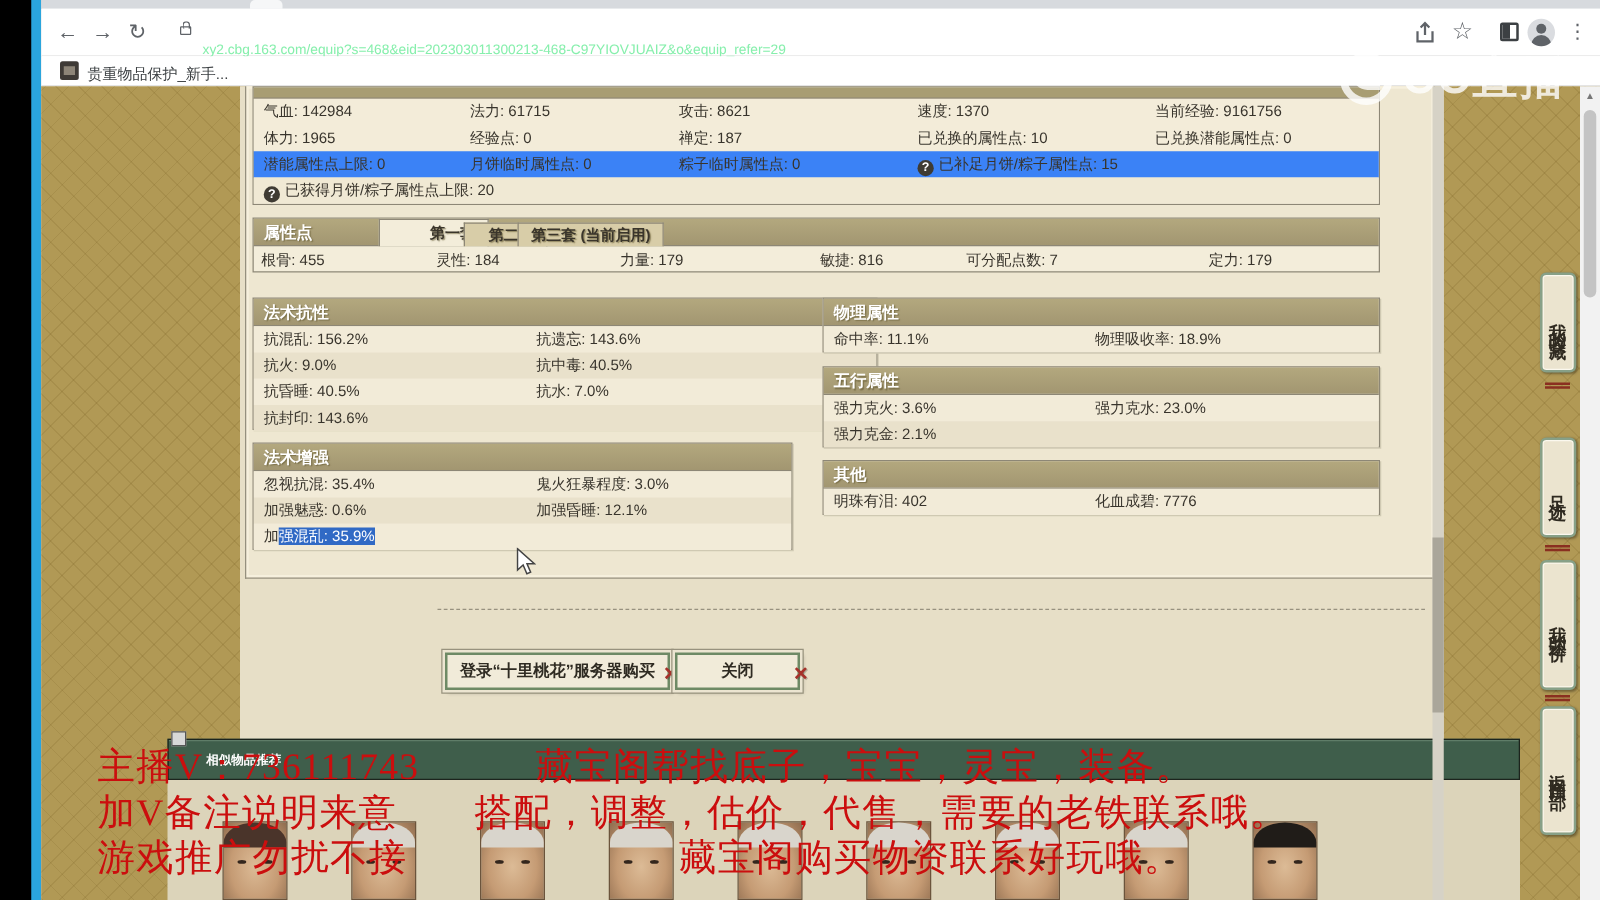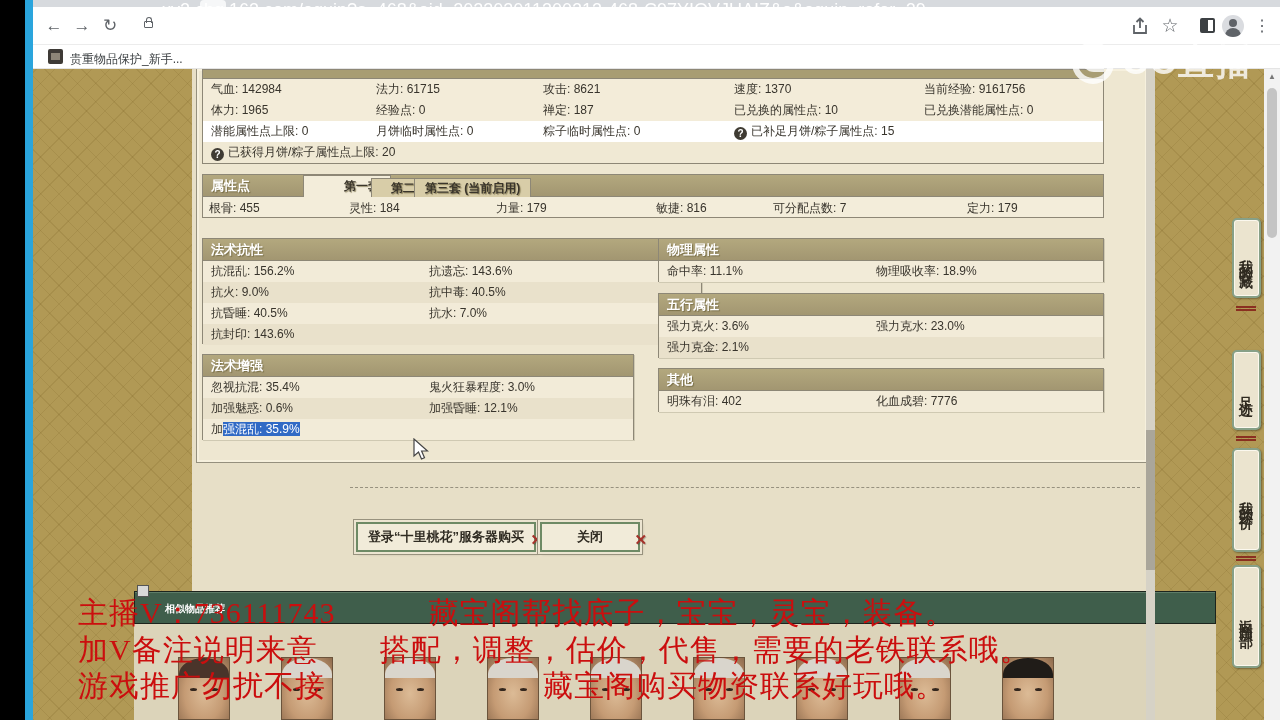--- a/index.html
+++ b/index.html
@@ -12,21 +12,21 @@
   .cyan-strip { left:25px; top:0; width:8px; height:720px; background:#2aa5dd; }
   .browser-bg { left:33px; top:0; right:0; height:720px; background:#fff; }
 
   
   .tabstrip { left:33px; top:0; right:0; height:7px; background:#d7dade; }
   .tab-notch { left:200px; top:0; width:26px; height:7px; background:#f6f7f8; border-radius:4px 4px 0 0; }
   .toolbar { left:33px; top:7px; right:0; height:38px; background:#fff; border-bottom:1px solid #ececec; }
   .nav-ic { top:14px; width:24px; height:24px; color:#5f6368; font-size:17px; line-height:24px; text-align:center; }
   .padlock { left:144px; top:21px; width:9px; height:7px; border:1.4px solid #5f6368; border-radius:1px; }
   .padlock::before { content:""; position:absolute; top:-5px; left:1px; width:4px; height:5px; border:1.4px solid #5f6368; border-bottom:none; border-radius:3px 3px 0 0; }
-  .url-text { left:162px; top:0; font-size:18px; color:#ffffff; white-space:nowrap; }
+  .url-text { left:162px; top:34px; font-size:11px; color:#86efac; white-space:nowrap; }
   .share-ic { left:1130px; top:16px; width:20px; height:20px; }
   .box-ic { left:1200px; top:18px; width:15px; height:15px; border:2px solid #3c4043; border-radius:2px; }
   .box-ic::before { content:""; position:absolute; left:0; top:0; width:6px; height:11px; background:#3c4043; }
   .avatar-ic { left:1222px; top:15px; width:22px; height:22px; border-radius:50%; background:#dadce0; overflow:hidden; }
   .avatar-ic::before { content:""; position:absolute; left:7px; top:4px; width:8px; height:8px; border-radius:50%; background:#5f6368; }
   .avatar-ic::after { content:""; position:absolute; left:3px; top:13px; width:16px; height:10px; border-radius:8px 8px 0 0; background:#5f6368; }
   .bookmarks { left:33px; top:45px; right:0; height:24px; background:#fff; border-bottom:1px solid #e4e4e4; }
   .favicon { left:48px; top:49px; width:15px; height:15px; background:#3e3a36; border-radius:2px; }
   .favicon::before { content:""; position:absolute; left:3px; top:4px; width:9px; height:7px; background:#8d8578; }
   .bm-label { left:70px; top:51px; font-size:12px; color:#3c4043; }
@@ -153,21 +153,21 @@
       <span class="cell sc4"><span class="lbl">速度</span><span class="val">1370</span></span>
       <span class="cell sc5"><span class="lbl">当前经验</span><span class="val">9161756</span></span>
     </div>
     <div class="prow" style="background:#f3ecd9;">
       <span class="cell sc1"><span class="lbl">体力</span><span class="val">1965</span></span>
       <span class="cell sc2"><span class="lbl">经验点</span><span class="val">0</span></span>
       <span class="cell sc3"><span class="lbl">禅定</span><span class="val">187</span></span>
       <span class="cell sc4"><span class="lbl">已兑换的属性点</span><span class="val">10</span></span>
       <span class="cell sc5"><span class="lbl">已兑换潜能属性点</span><span class="val">0</span></span>
     </div>
-    <div class="prow" style="background:#ffffff;">
+    <div class="prow" style="background:#3b82f6;">
       <span class="cell sc1"><span class="lbl">潜能属性点上限</span><span class="val">0</span></span>
       <span class="cell sc2"><span class="lbl">月饼临时属性点</span><span class="val">0</span></span>
       <span class="cell sc3"><span class="lbl">粽子临时属性点</span><span class="val">0</span></span>
       <span class="cell sc4"><span class="qicon">?</span><span class="lbl">已补足月饼/粽子属性点</span><span class="val">15</span></span>
     </div>
     <div class="prow" style="background:#f0e9d4;">
       <span class="cell sc1"><span class="qicon">?</span><span class="lbl">已获得月饼/粽子属性点上限</span><span class="val">20</span></span>
     </div>
   </div>
 

